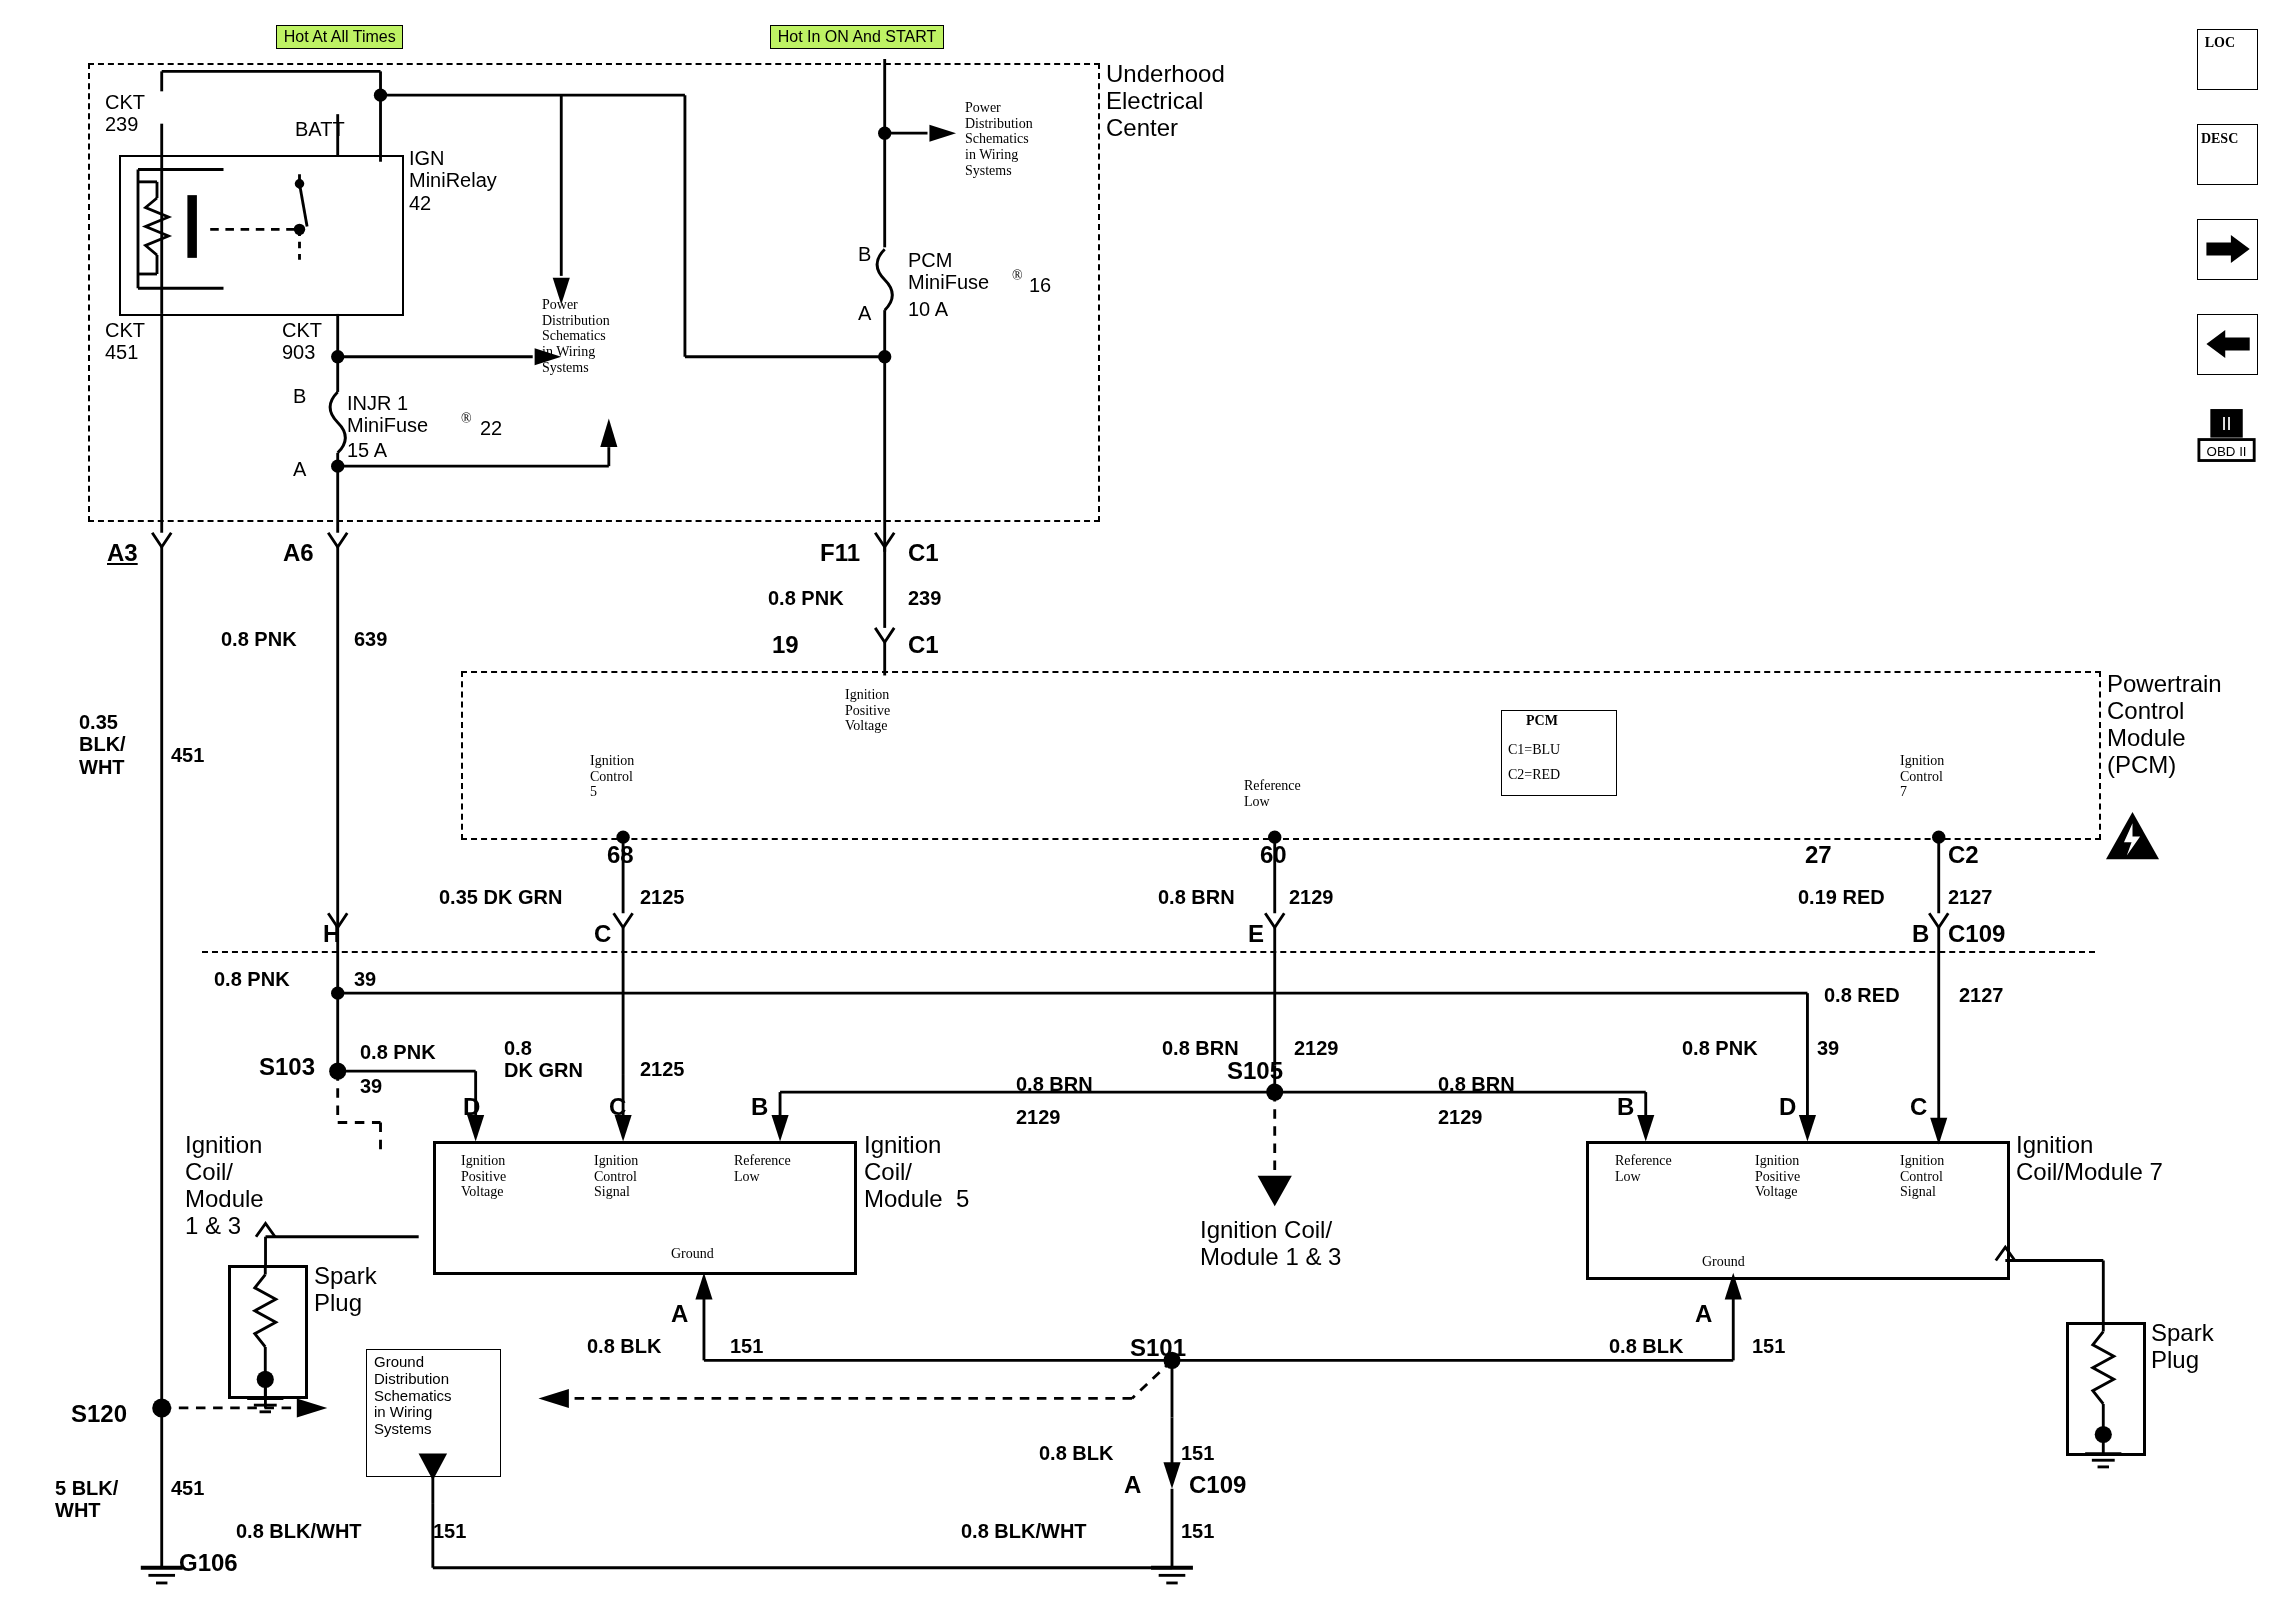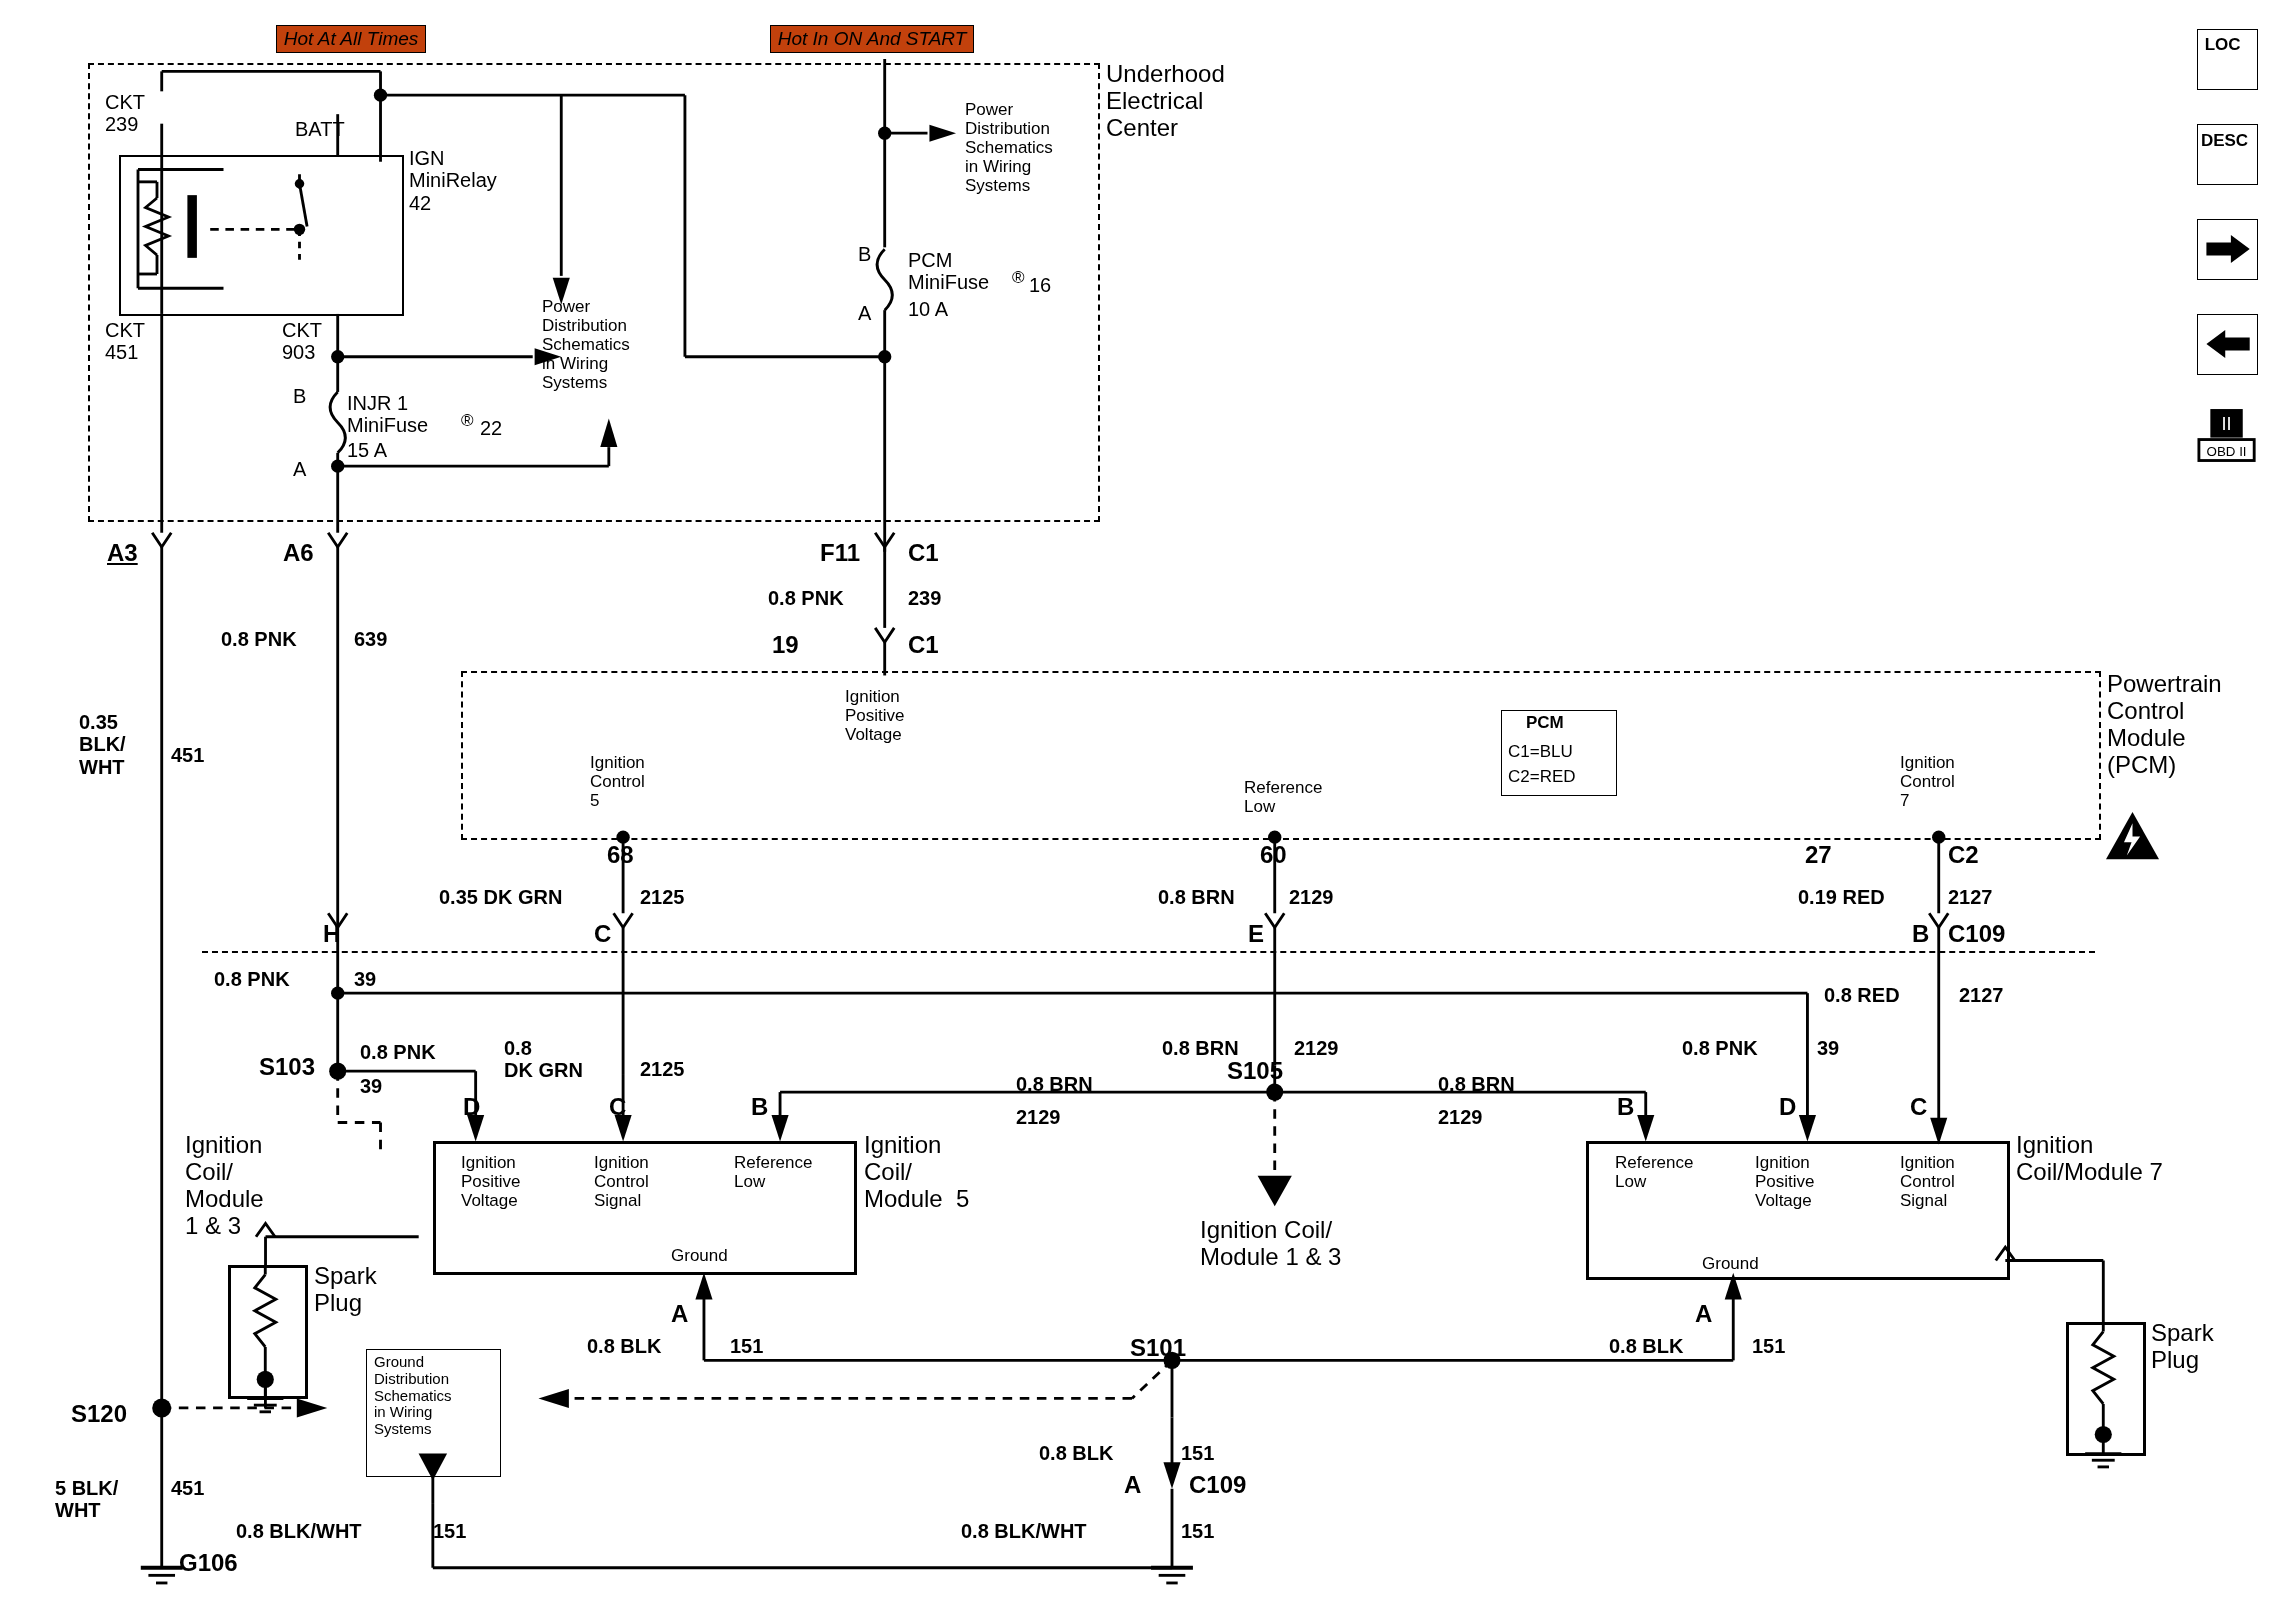--- a/index.html
+++ b/index.html
@@ -1,28 +1,28 @@
 <!DOCTYPE html>
 <html style="font-size:15px"><head>
 <meta charset="utf-8">
 <style>
   html,body{margin:0;padding:0;background:#fff;}
   body{font-family:"Liberation Sans",sans-serif;}
   #root{position:relative;width:2285px;height:1602px;background:#fff;overflow:hidden;}
   .lbl{position:absolute;font-size:20px;color:#000;line-height:1.12;white-space:pre;}
   .lbl.b{font-weight:bold;}
-  .lbl.s{font-size:17px;}
+  .lbl.s{font-size:14px;font-family:Liberation Serif, serif;}
   .lbl.xs{font-size:15px;}
   .lbl.big{font-size:24px;}
   .box{position:absolute;border:2.9px solid #000;background:transparent;}
   .box.thin{border-width:1.9px;}
   .box.thick{border-width:3.8px;}
   .dash{position:absolute;border:2.9px dashed #000;}
   .hd{position:absolute;border-top:2.9px dashed #000;height:0;}
-  .tbox{position:absolute;border:1.9px solid #000;padding:1.9px 6.7px;font-size:19px;background:#c2410c;font-style:italic;}
+  .tbox{position:absolute;border:1.9px solid #000;padding:1.9px 6.7px;font-size:16px;background:#bef264;}
   svg{display:block;overflow:visible;}
   .sv{position:absolute;}
 </style>
 </head>
 <body>
 
 <div id="root">
 
   <div class="tbox" style="left:276px;top:25px;"><span>Hot At All Times</span></div>
   <div class="tbox" style="left:770px;top:25px;"><span>Hot In ON And START</span></div>

